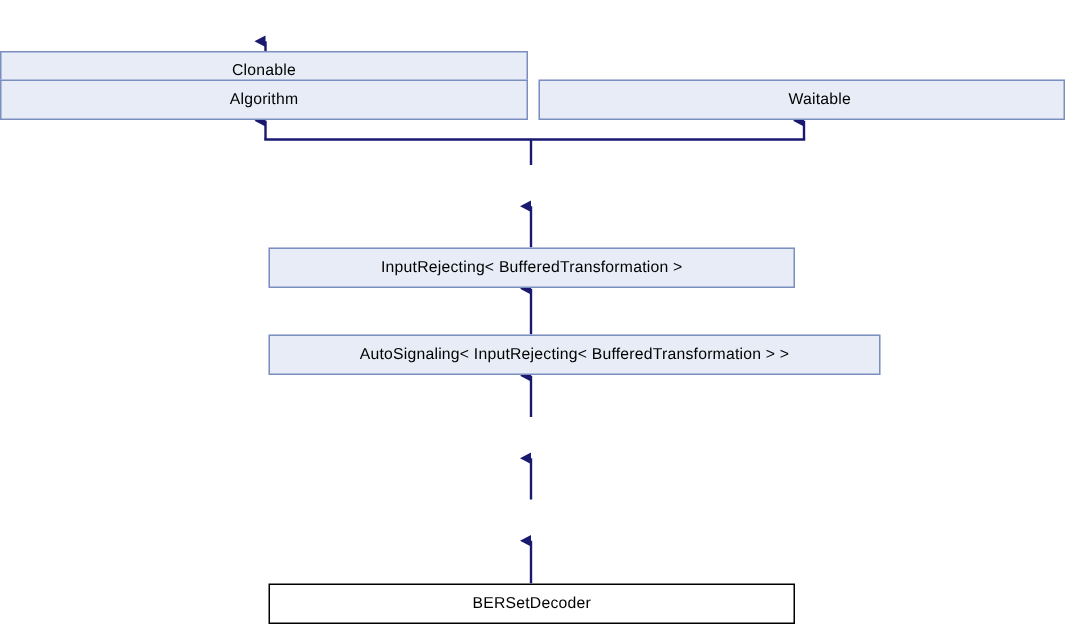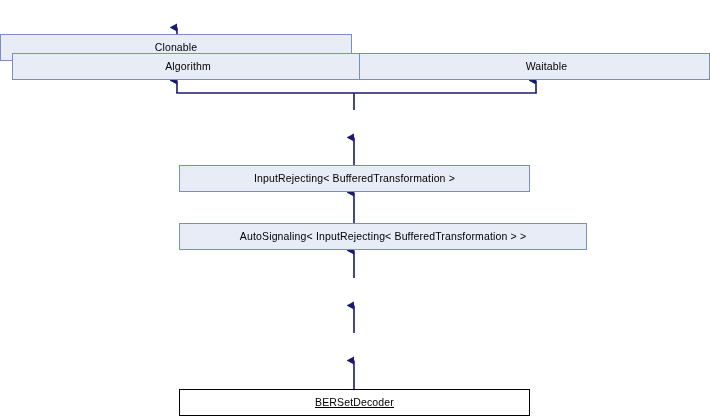--- a/index.html
+++ b/index.html
@@ -95,36 +95,36 @@
 
     <g>
       <line x1="354" y1="389" x2="354" y2="360.5" stroke="#191970" stroke-width="1.6" marker-end="url(#arrowUp)"></line>
     </g>
   </svg>
 
   <div class="node" style="left: 0px; top: 14px; width: 352px; height: 27px; margin-top: 20px;">
     <span class="node-label">Clonable</span>
   </div>
 
-  <div class="node" style="left: 12px; top: 53px; width: 352px; height: 27px;">
+  <div class="node" style="left: 0px; top: 53px; width: 352px; height: 27px;">
     <span class="node-label">Algorithm</span>
   </div>
 
   <div class="node" style="left: 359px; top: 53px; width: 351px; height: 27px; padding-left: 24px;">
     <span class="node-label">Waitable</span>
   </div>
 
 
   <div class="node" style="left: 179px; top: 165px; width: 351px; height: 27px;">
     <span class="node-label">InputRejecting&lt; BufferedTransformation &gt;</span>
   </div>
 
   <div class="node" style="left: 179px; top: 223px; width: 408px; height: 27px; align-items: center;">
     <span class="node-label">AutoSignaling&lt; InputRejecting&lt; BufferedTransformation &gt; &gt;</span>
   </div>
 
 
 
-  <div class="node current" style="left: 179px; top: 389px; width: 351px; height: 27px; text-decoration: underline;">
+  <div class="node current" style="left: 179px; top: 389px; width: 351px; height: 27px;">
     <span class="node-label">BERSetDecoder</span>
   </div>
 
 </div>
 
 </body></html>

